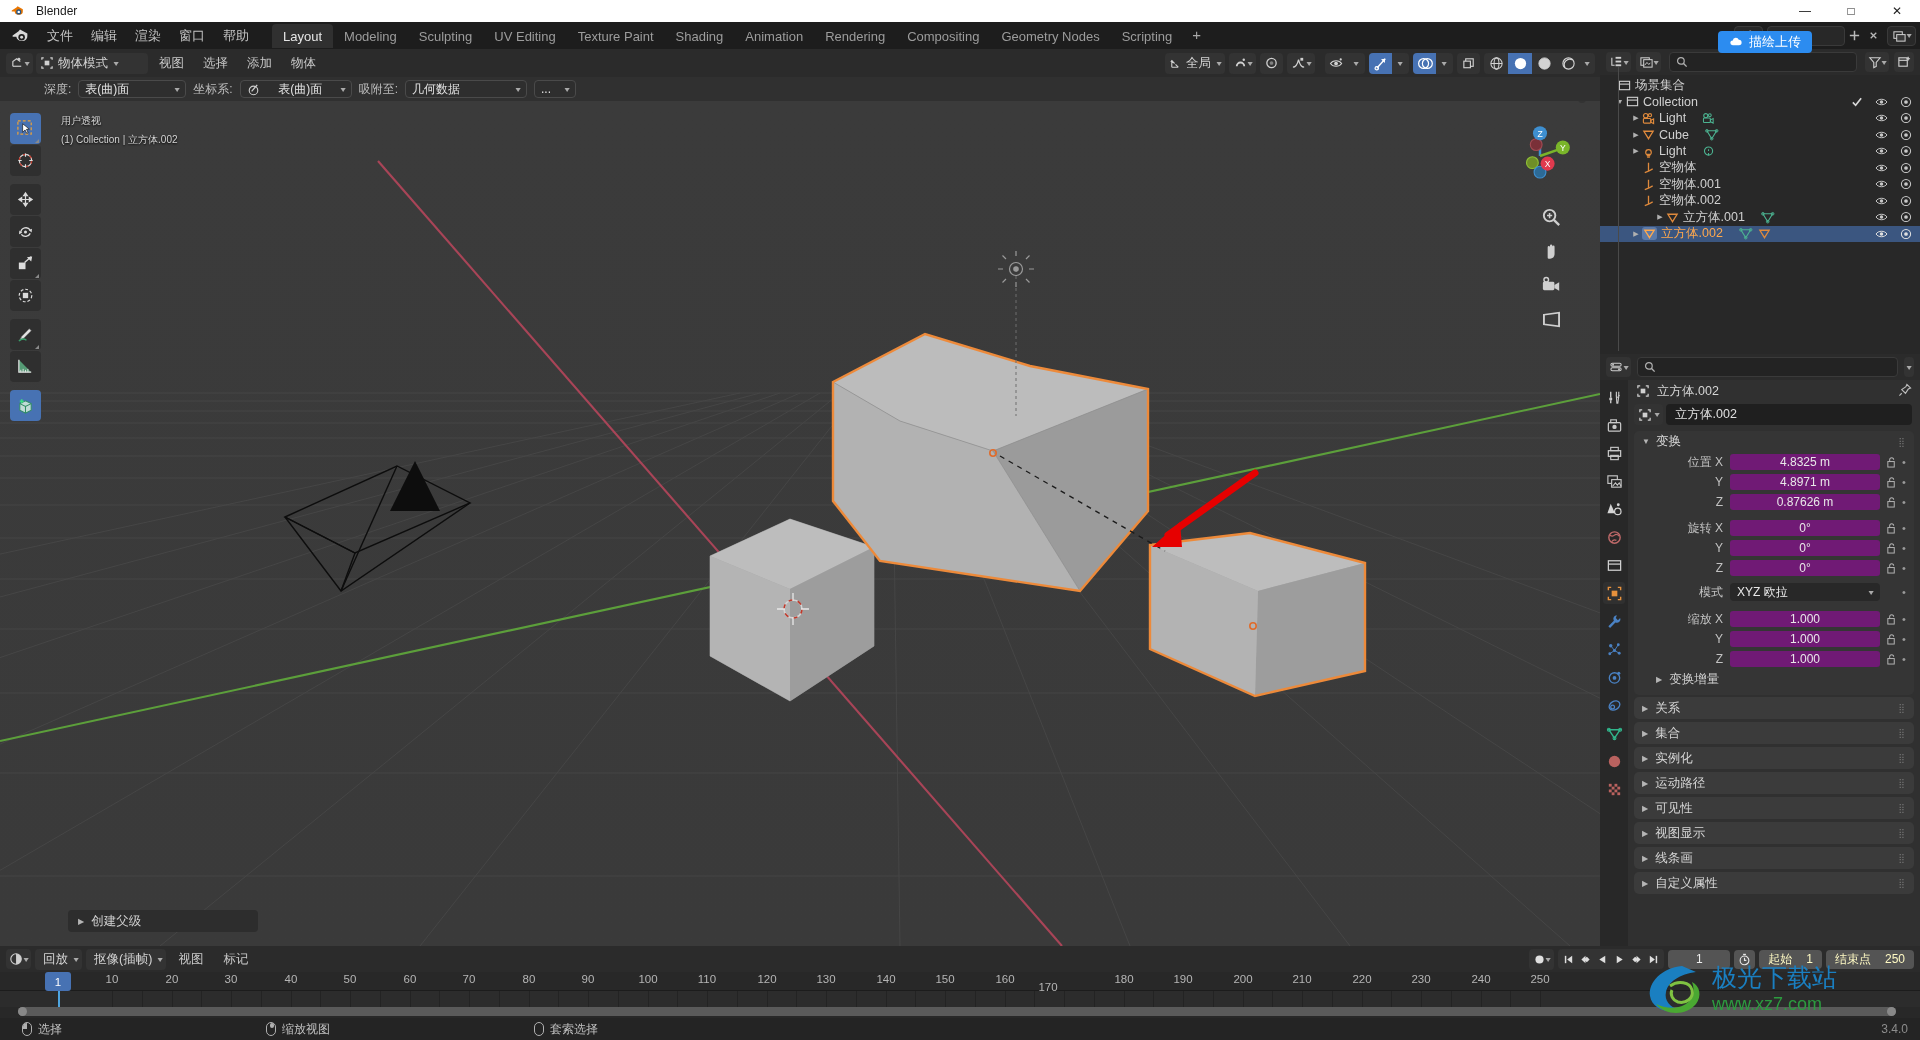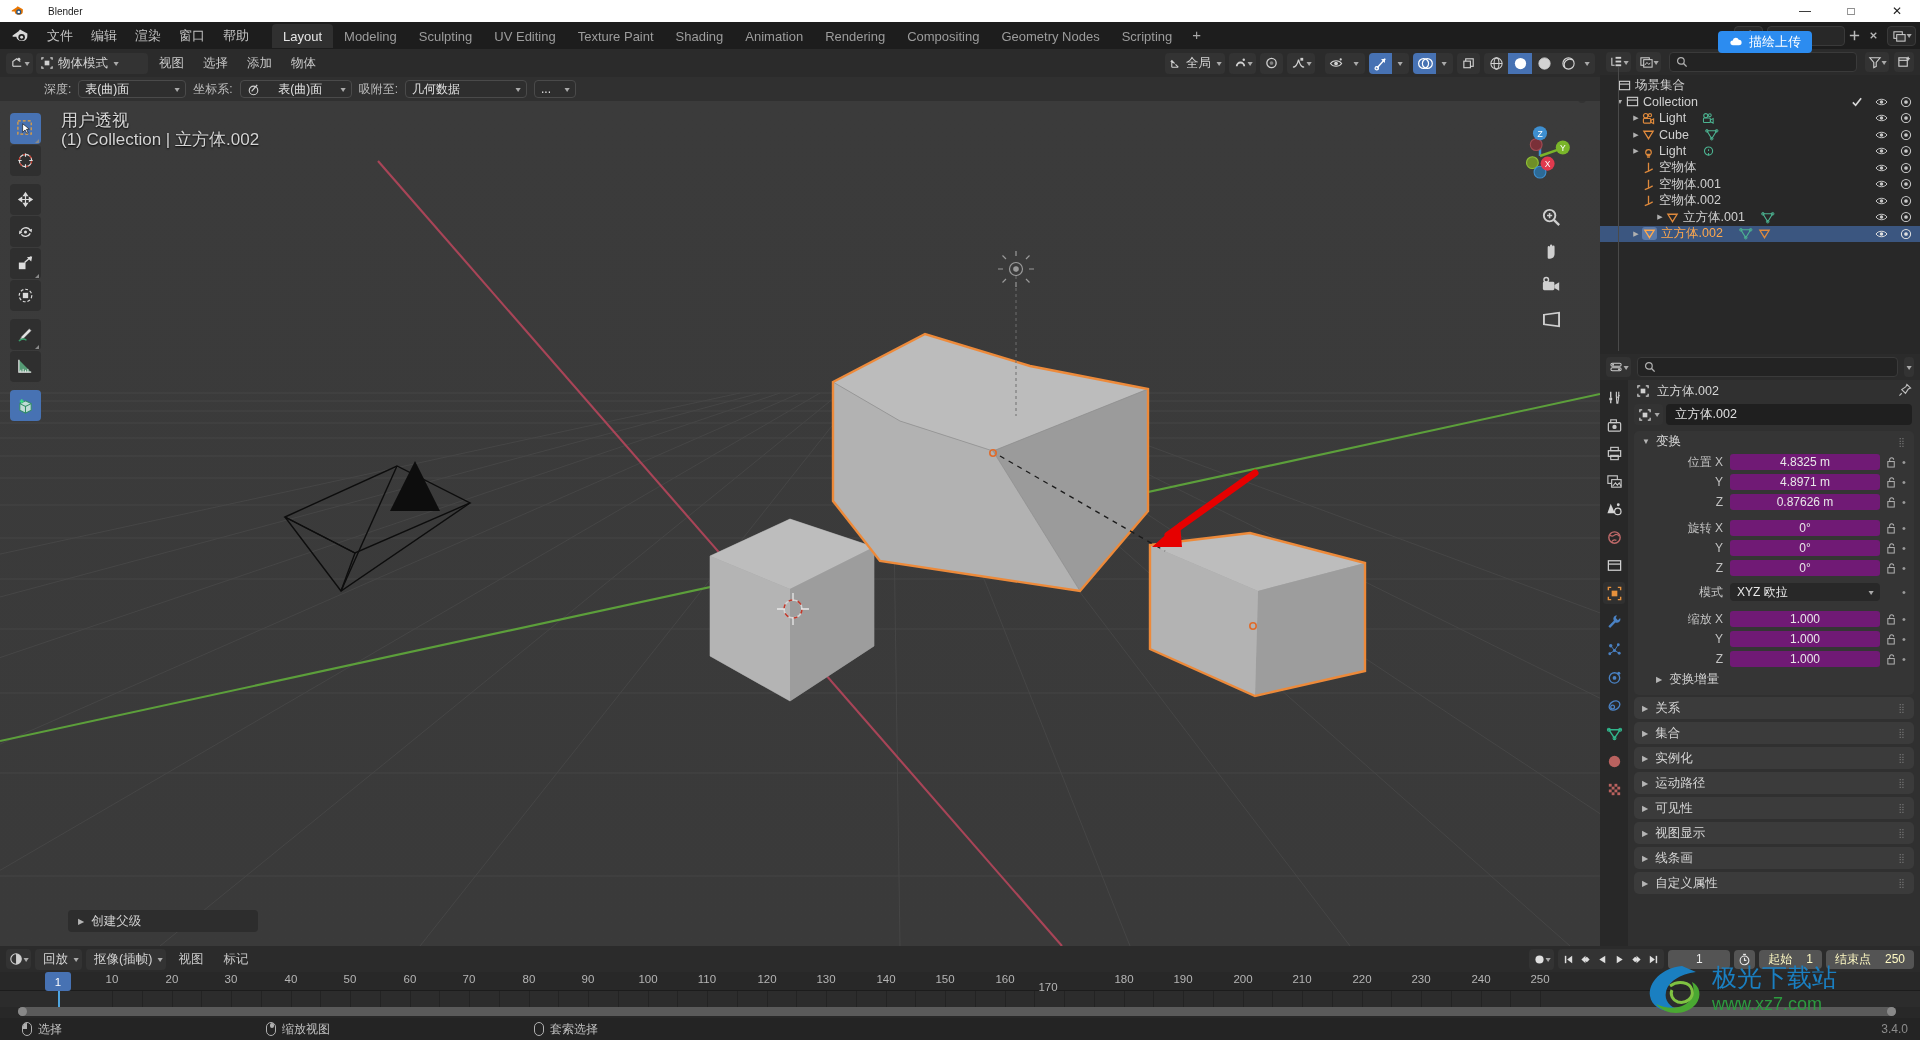--- a/index.html
+++ b/index.html
@@ -10,21 +10,21 @@
     -webkit-font-smoothing: antialiased;
   }
   .app { position:relative; width:1920px; height:1040px; }
 
   
   .titlebar {
     position:absolute; left:0; top:0; width:1920px; height:22px;
     background:#ffffff; display:flex; align-items:center;
   }
   .titlebar .tlogo { margin-left:10px; width:14px; height:14px; display:block; }
-  .titlebar .ttext { margin-left:24px; color:#1a1a1a; font-size:10px; }
+  .titlebar .ttext { margin-left:12px; color:#1a1a1a; font-size:12px; }
   .winbtns { position:absolute; right:0; top:0; height:22px; display:flex; }
   .winbtn { width:46px; height:22px; display:flex; align-items:center; justify-content:center; color:#222; font-size:12px; }
 
   
   .topbar {
     position:absolute; left:0; top:22px; width:1920px; height:27px;
     background:#1d1d1d; display:flex; align-items:center;
   }
   .blender-ico { width:20px; height:18px; margin:0 8px 0 10px; }
   .menu-item { padding:2px 9px; color:#c3c3c3; font-size:13px; line-height:18px; border-radius:3px; cursor:default;}
@@ -64,21 +64,21 @@
   .ts-field { display:flex; align-items:center; background:#555; border-radius:4px; height:18px; padding:0 6px; min-width:98px; justify-content:space-between; }
   .ts-field .v { font-size:12px; color:#e2e2e2; }
   .ts-field.dark { background:#2e2e2e; border:1px solid #4a4a4a;}
 
   
   .viewport { position:absolute; left:0; top:101px; width:1600px; height:845px; overflow:hidden;
     background:#393939; }
   .vp-canvas { position:absolute; inset:0; }
 
   
-  .vp-text { position:absolute; left:61px; top:10px; font-size:17px; color:#d8d8d8; line-height:19px; text-shadow:0 1px 2px #000; }
+  .vp-text { position:absolute; left:61px; top:10px; font-size:10px; color:#d8d8d8; line-height:19px; text-shadow:0 1px 2px #000; }
   .vp-text .l2 { color:#d4d4d4; }
 
   
   .ltool { position:absolute; left:10px; top:12px; width:31px; display:flex; flex-direction:column; gap:1px; }
   .ltool .grp { display:flex; flex-direction:column; gap:1px; margin-bottom:7px;}
   .tbtn { width:31px; height:31px; background:#2f2f2f; border-radius:4px; display:flex; align-items:center; justify-content:center; position:relative;}
   .tbtn.active { background:#4772b3; }
   .tbtn .corner { position:absolute; right:2px; bottom:1px; width:0;height:0;border-left:4px solid transparent;border-bottom:4px solid #8a8a8a;}
 
   

